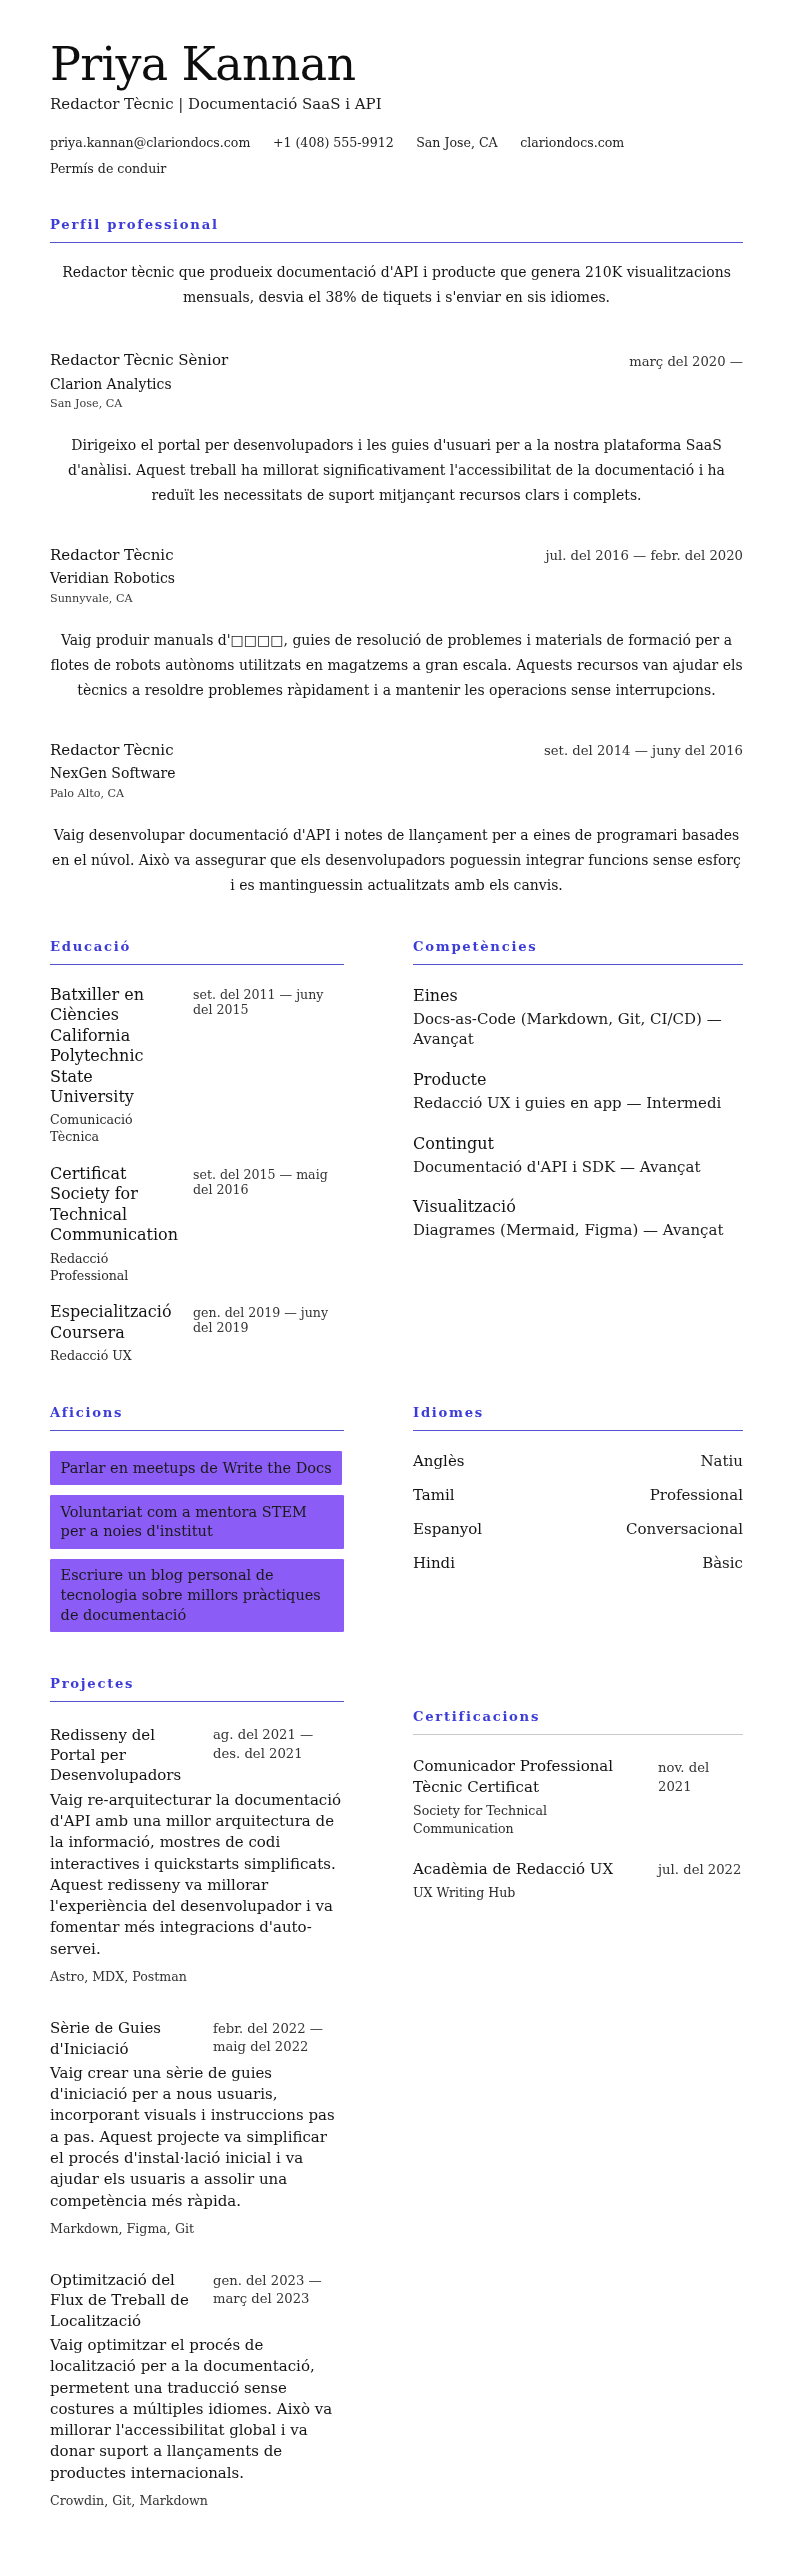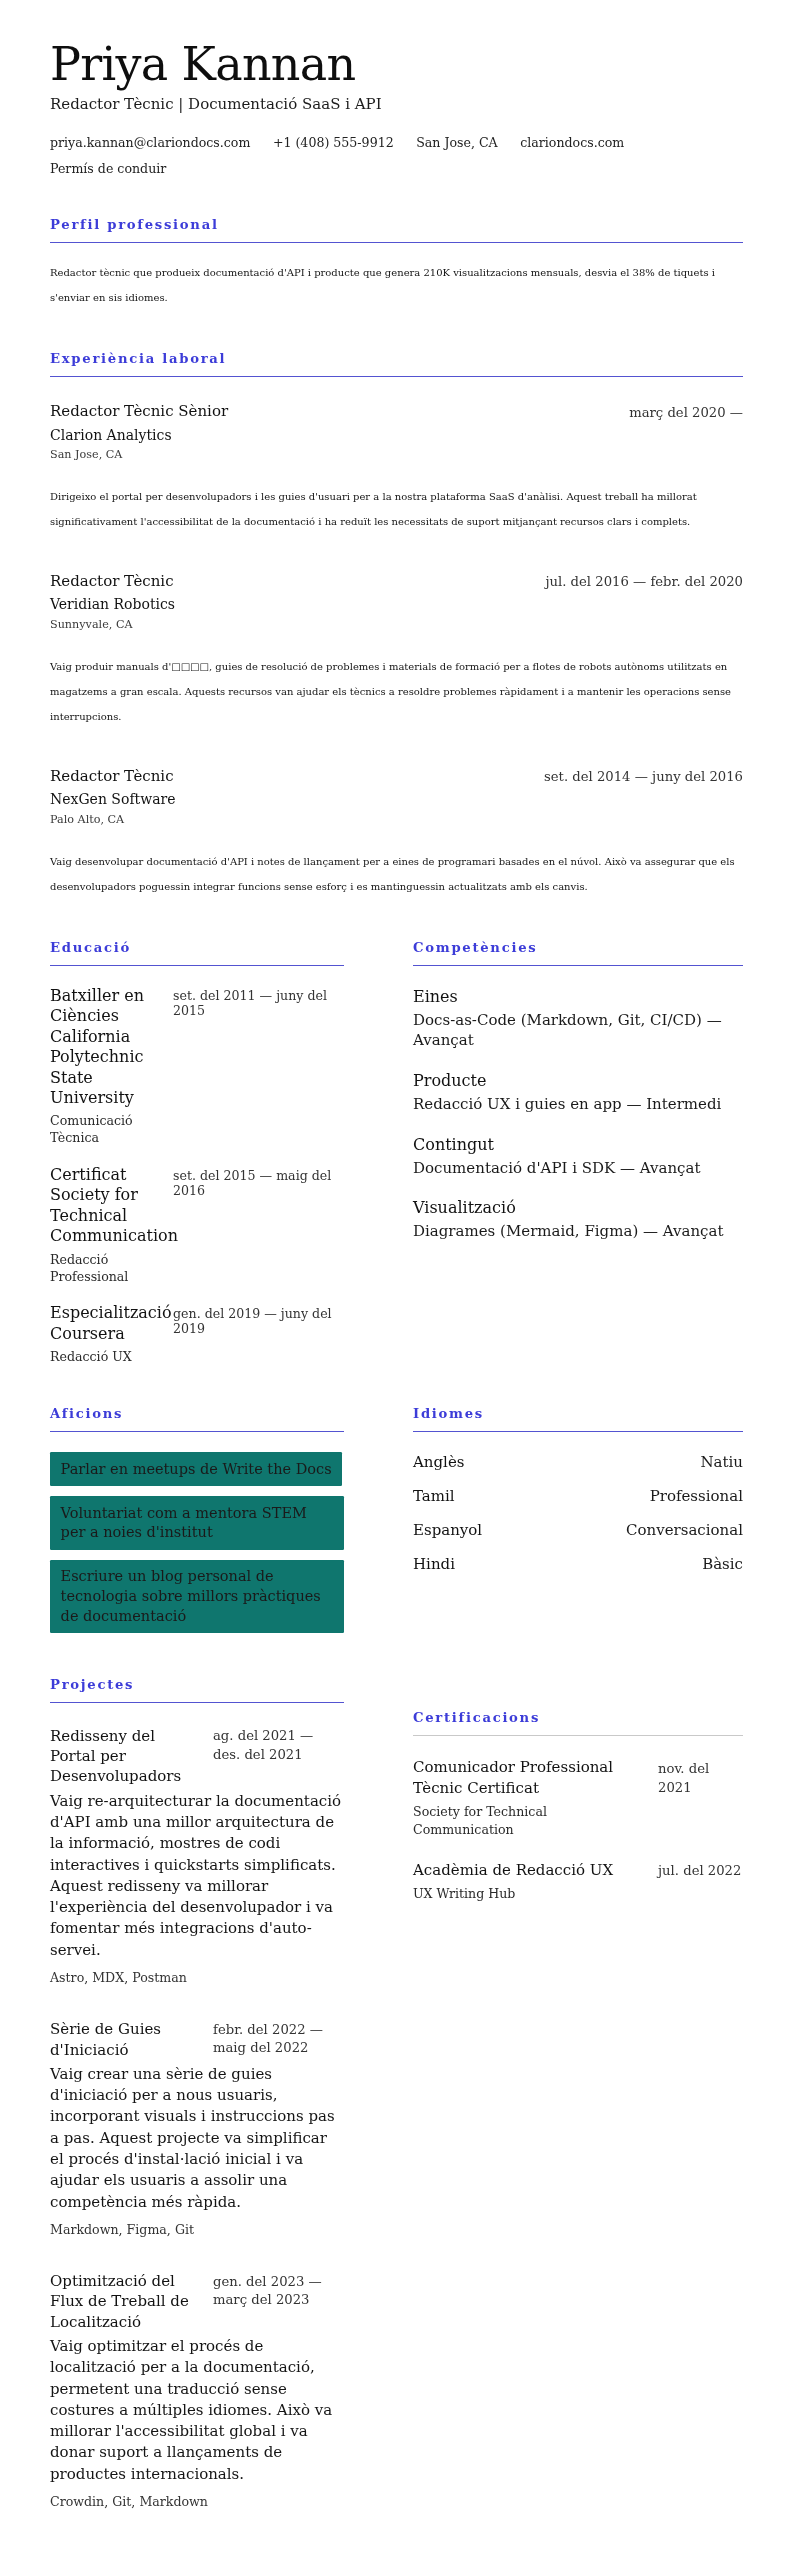--- a/index.html
+++ b/index.html
@@ -19,46 +19,46 @@
   
   .sec-h {
     font-size:13.2px; font-weight:700; letter-spacing:0.13em;
     color:#3c3cd8;
     border-bottom:1.3px solid #5353d1;
     padding-bottom:10px; margin-bottom:17px;
   }
   .sec-h.muted-rule { border-bottom-color:#c9c9c9; }
   
   .section { margin-top:41px; }
-  .body-text { font-size:10px; line-height:25px; color:#151515; }
+  .body-text { font-size:14px; line-height:25px; color:#151515;text-align:center; }
   
   .job { margin-top:25px; margin-bottom:38px; }
   .job-head { display:flex; justify-content:space-between; align-items:flex-start; gap:1px; }
   .job-title { font-size:15px; font-weight:400; }
   .job-date { font-size:13.2px; color:#333; white-space:nowrap; padding-top:2.6px; }
   .job-company { font-size:14px; margin-top:6.6px; }
   .job-location { font-size:11.2px; color:#3a3a3a; margin-top:5.3px; }
   .job-desc { margin-top:23px; }
   
   .tc-row { display:grid; grid-template-columns:294px 1fr; column-gap:69px; margin-top:41px; align-items:start; }
   
-  .edu-item { display:flex; gap:4px; justify-content:space-between; margin-top:18.5px; }
+  .edu-item { display:flex; gap:24px; justify-content:space-between; margin-top:18.5px; }
   .edu-item:first-of-type { margin-top:20px; }
   .edu-left { width:119px; flex-shrink:0; }
   .edu-degree, .edu-school { font-size:16px; line-height:1.28; }
   .edu-field { font-size:12.6px; line-height:1.35; color:#2a2a2a; margin-top:4px; }
   .edu-date { font-size:12.6px; color:#333; padding-top:2.6px; text-align:left; }
   
   .skill { margin-top:20px; }
   .skill:first-of-type { margin-top:21px; }
   .skill-cat { font-size:16px; }
   .skill-detail { font-size:15px; line-height:1.38; color:#1a1a1a; margin-top:4px; }
   
   .tag {
-    display:inline-block; background:#0f766e; color:#1a1a1a;
+    display:inline-block; background:#8b5cf6; color:#1a1a1a;
     font-size:14.5px; line-height:1.35; padding:7.3px 10.6px; border-radius:1.3px;
     margin-bottom:10px; max-width:100%;
   }
   .tags { margin-top:20px; display:flex; flex-direction:column; align-items:flex-start; }
   
   .lang-row { display:flex; justify-content:space-between; font-size:15px; margin-top:16px;gap:24px; }
   .lang-row:first-of-type { margin-top:21px; }
   .lang-level { color:#1a1a1a; }
   
   .proj { margin-top:22.5px; margin-bottom:34px; }
@@ -95,21 +95,20 @@
     </div>
   </div>
 </header>
 
 <section class="section">
   <h2 class="sec-h">Perfil professional</h2>
   <p class="body-text">Redactor tècnic que produeix documentació d'API i producte que genera 210K visualitzacions mensuals, desvia el 38% de tiquets i s'enviar en sis idiomes.</p>
 </section>
 
 <section class="section">
-  <h2 class="sec-h">Experiència laboral</h2>
 
   <article class="job">
     <div class="job-head">
       <h3 class="job-title">Redactor Tècnic Sènior</h3>
       <div class="job-date">març del 2020 —</div>
     </div>
     <div class="job-company">Clarion Analytics</div>
     <div class="job-location">San Jose, CA</div>
     <p class="body-text job-desc">Dirigeixo el portal per desenvolupadors i les guies d'usuari per a la nostra plataforma SaaS d'anàlisi. Aquest treball ha millorat significativament l'accessibilitat de la documentació i ha reduït les necessitats de suport mitjançant recursos clars i complets.</p>
   </article>

